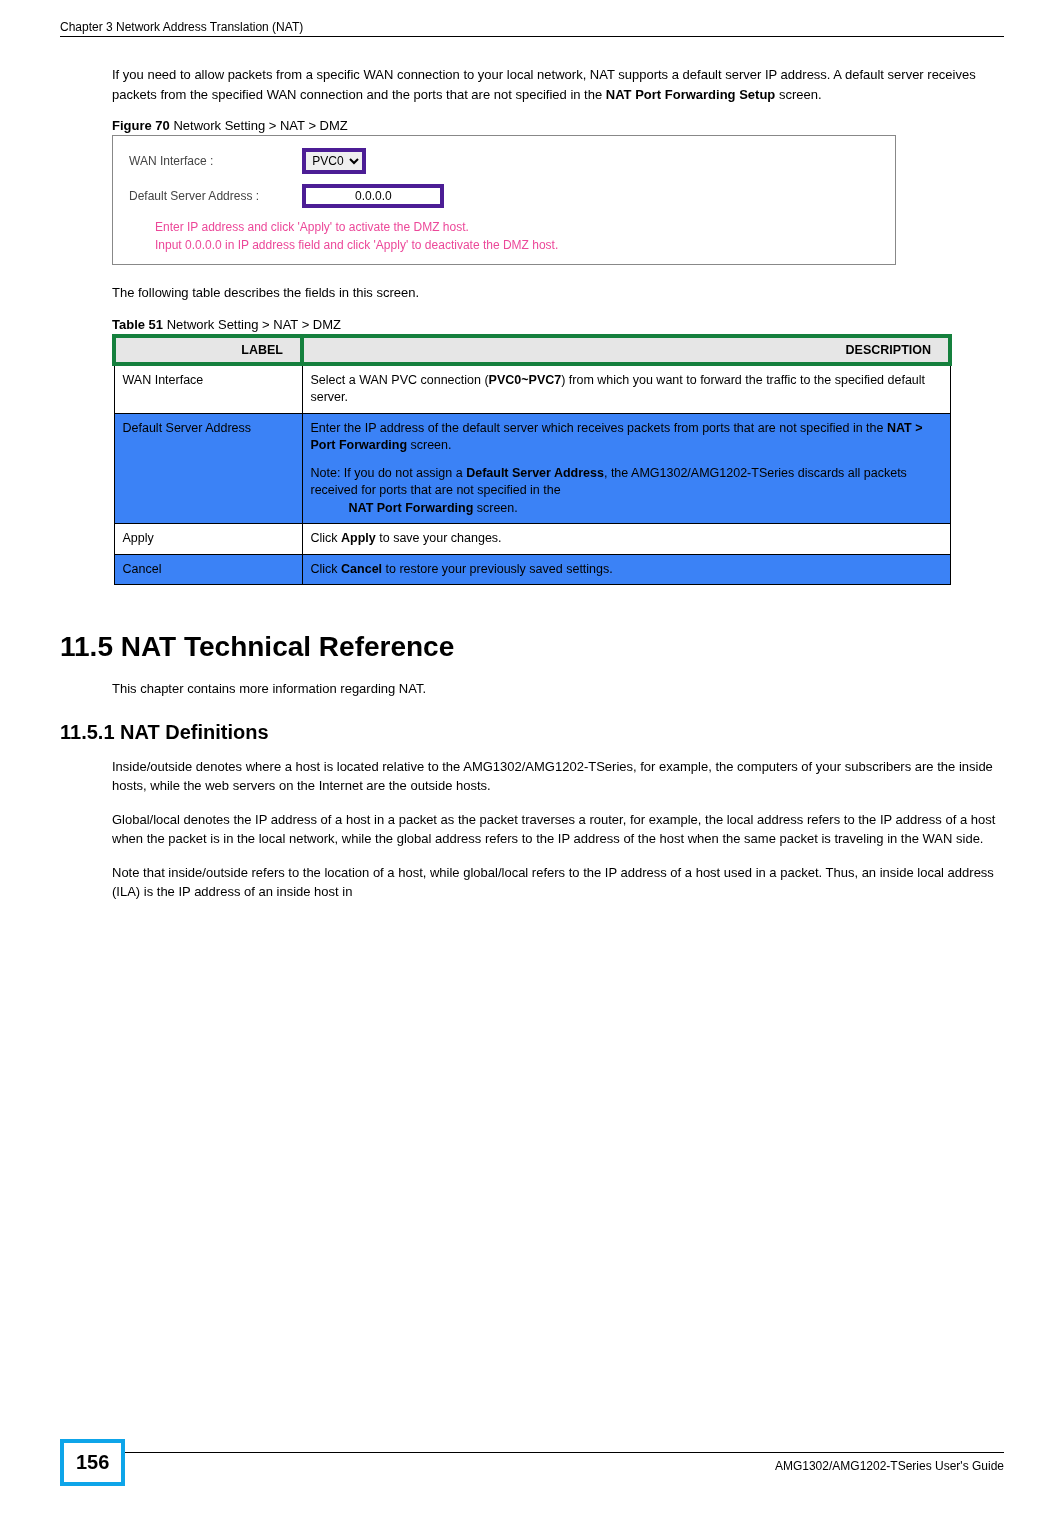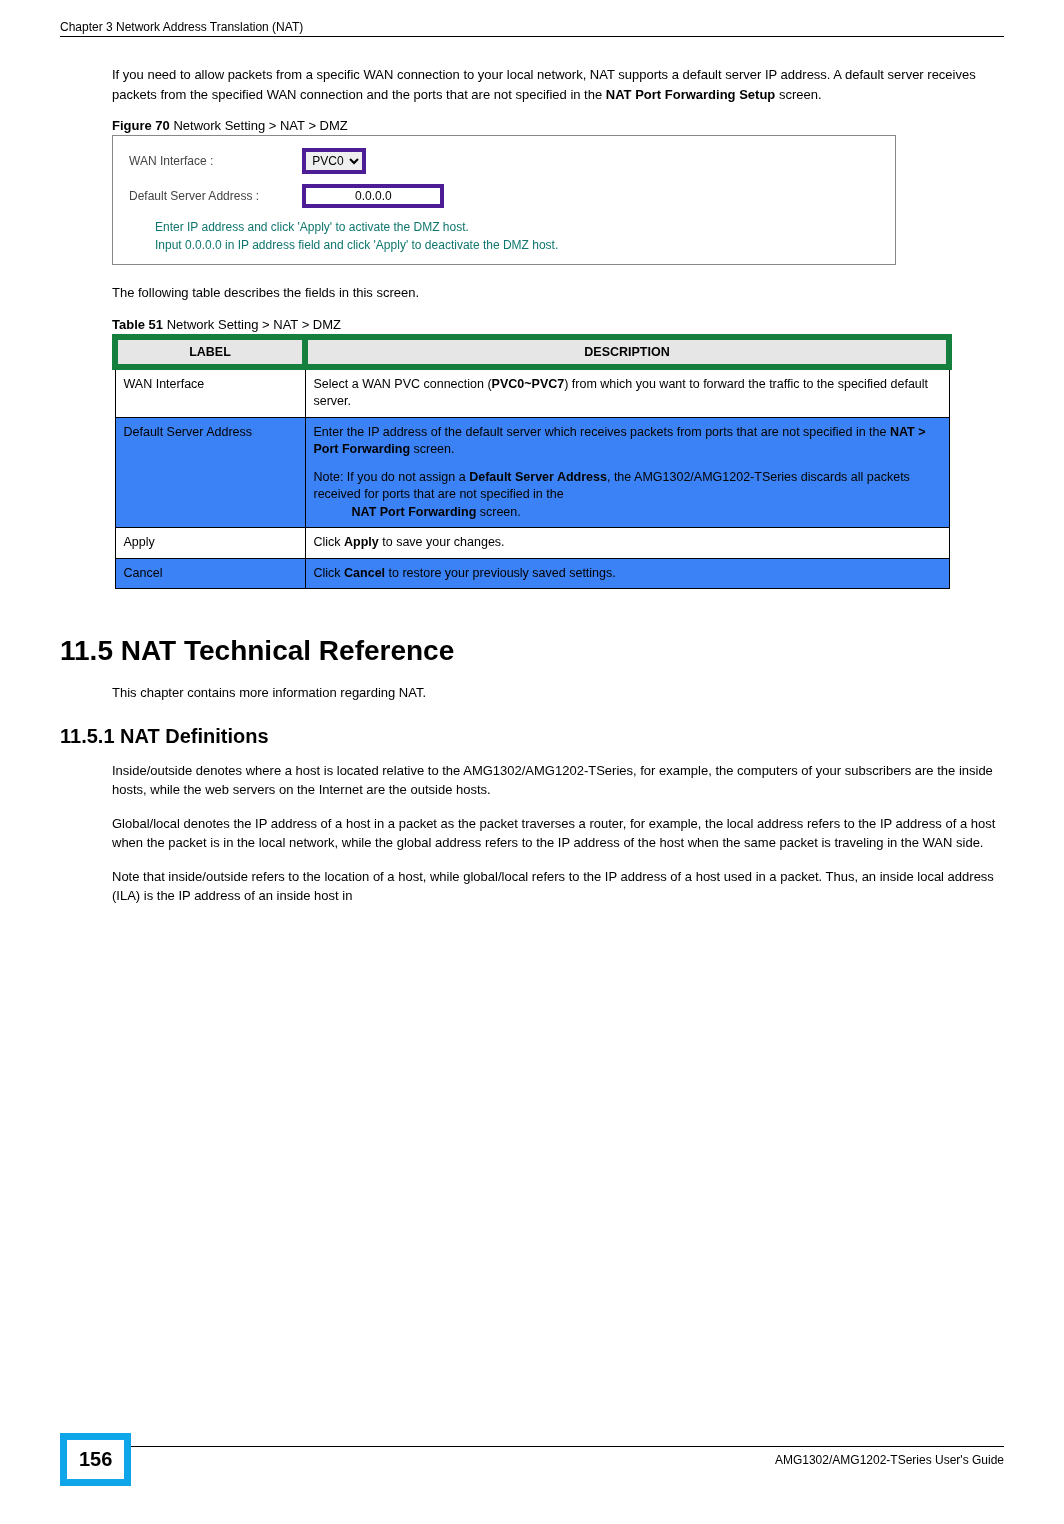--- a/index.html
+++ b/index.html
@@ -79,43 +79,43 @@
   .screenshot .note-hdr .note-icon {
     display:inline-block; width:14px; height:14px; background:#eee;
     border:1px solid #999; vertical-align:middle; margin-right:6px;
     position:relative;
   }
   .screenshot .note-hdr .note-icon::after{
     content:''; position:absolute; left:2px; right:2px; top:3px; height:1px; background:#666;
     box-shadow: 0 3px 0 #666, 0 6px 0 #666;
   }
   .screenshot .note-body {
-    margin-left:26px; color:#0f766e; line-height:1.5; font-size:12px;
+    margin-left:26px; color:#ec4899; line-height:1.5; font-size:12px;
   }
   .screenshot .btn-row { text-align:right; margin-top:12px; }
   .screenshot .btn {
     display:inline-block; border:1px solid #9a9a9a; border-radius:3px;
     background: linear-gradient(#fdfdfd,#e8e8e8);
     padding:4px 12px; font-size:12px; margin-left:6px;
     cursor:pointer;
   }
   .table-caption {
     margin-left:52px;
     margin-bottom:2px;
   }
   table.desc-table {
     margin-left:52px;
     border-collapse: collapse;
     width: 840px;
     font-size:12.5px;
   }
   table.desc-table th {
     background:#e6e6e6;
-    text-align:center;
-    border:6px solid #15803d;
+    text-align:right;
+    border:4px solid #15803d;
     padding:5px 17px;
     font-weight:bold;
   }
   table.desc-table td {
     border:1px solid #000;
     padding:6px 8px;
     vertical-align: top;
     line-height:1.4;
   }
   table.desc-table tr.shaded td { background:#3b82f6; }
@@ -127,21 +127,21 @@
   }
   .footer {
     position:absolute;
     bottom:20px;
     left:60px; right:60px;
     border-top:1px solid #000;
     padding-top:4px;
   }
   .page-num-box {
     display:inline-block;
-    border:7px solid #0ea5e9;
+    border:4px solid #0ea5e9;
     padding:8px 12px;
     font-size:20px;
     font-weight:bold;
     font-family: Arial, Helvetica, sans-serif;
     background:#fff;
     position:relative;
     top:-18px;
   }
   .footer-guide {
     float:right;

